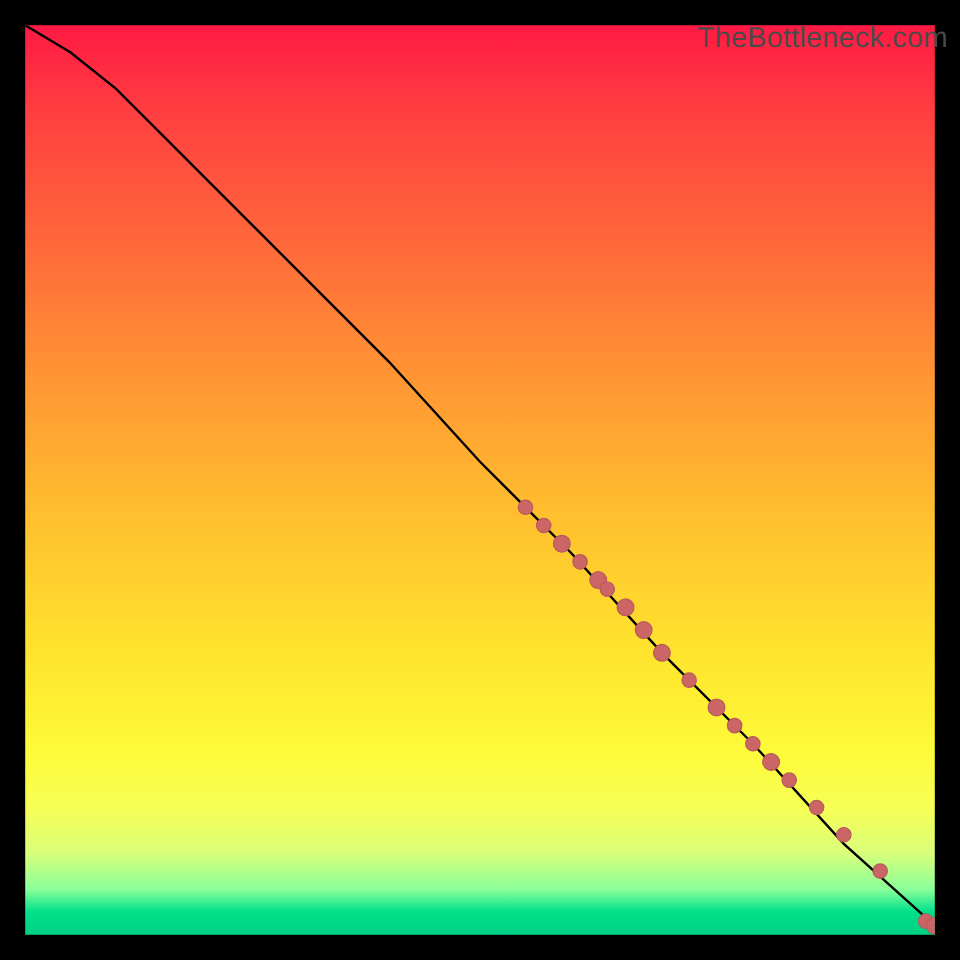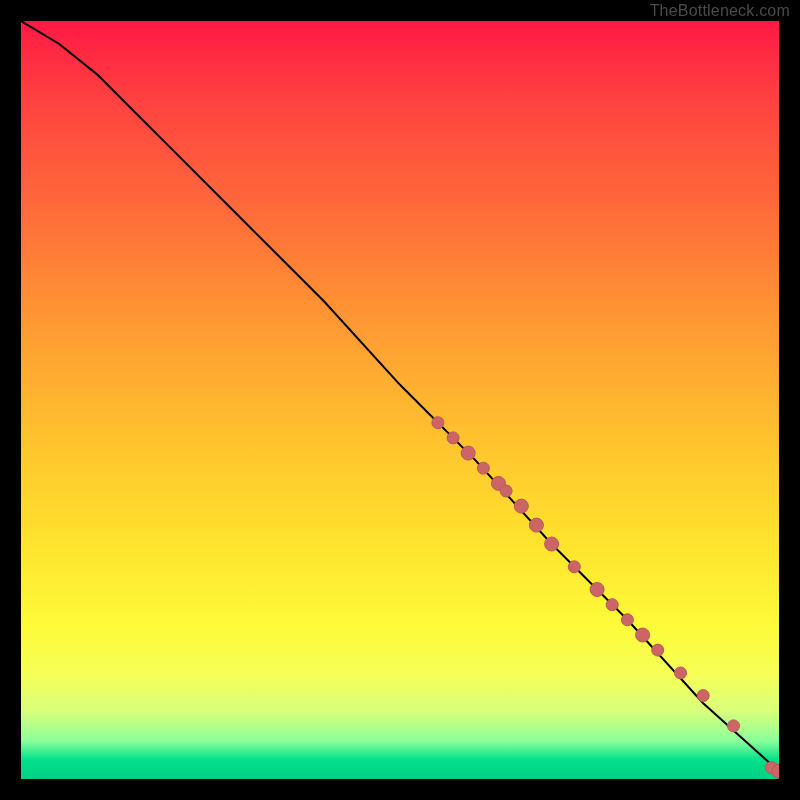--- a/index.html
+++ b/index.html
@@ -27,24 +27,24 @@
       #fdfb3a 80%,
       #f7ff55 86%,
       #d9ff7a 91%,
       #8aff9a 95%,
       #00e08a 97.5%,
       #00d084 100%
     );
   }
   .attrib {
     position: absolute;
-    top: 2px;
+    top: 18px;
     right: 10px;
     color: #4a4a4a;
-    font-size: 16px;
+    font-size: 24px;
     font-weight: 400;
     letter-spacing: 0.2px;
   }
   svg.overlay {
     position: absolute;
     left: 0;
     top: 0;
     width: 758px;
     height: 758px;
   }

